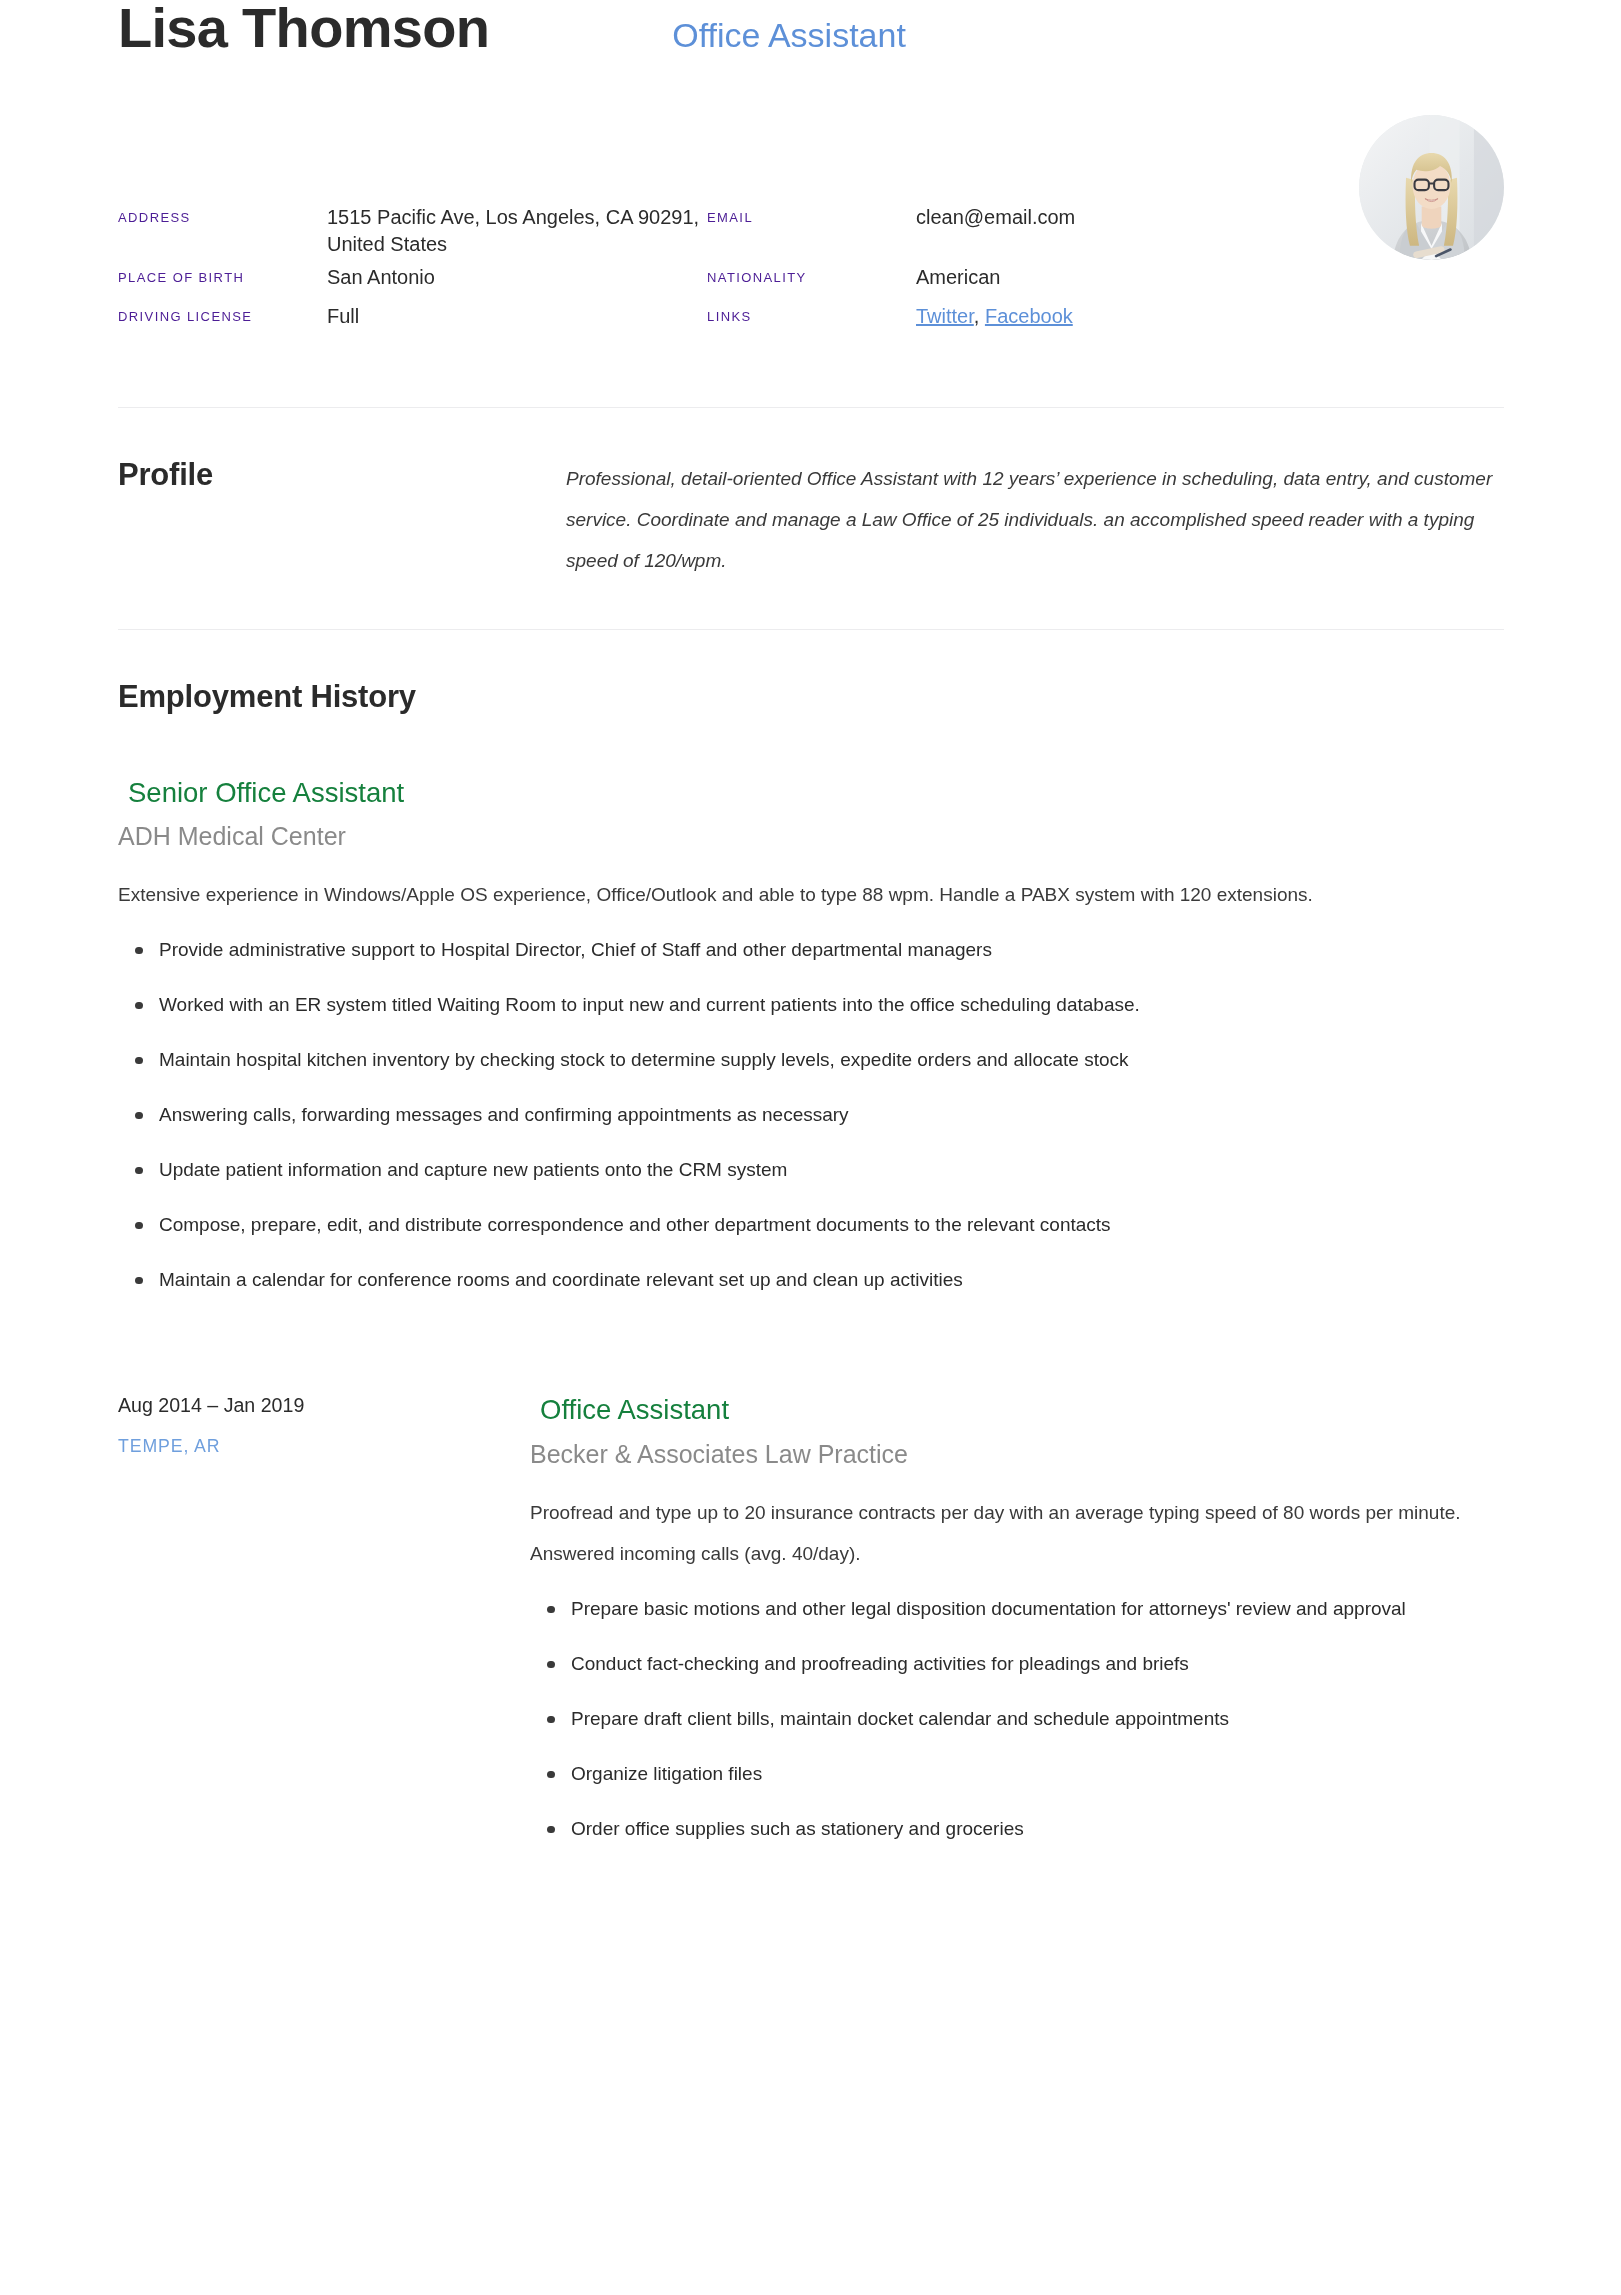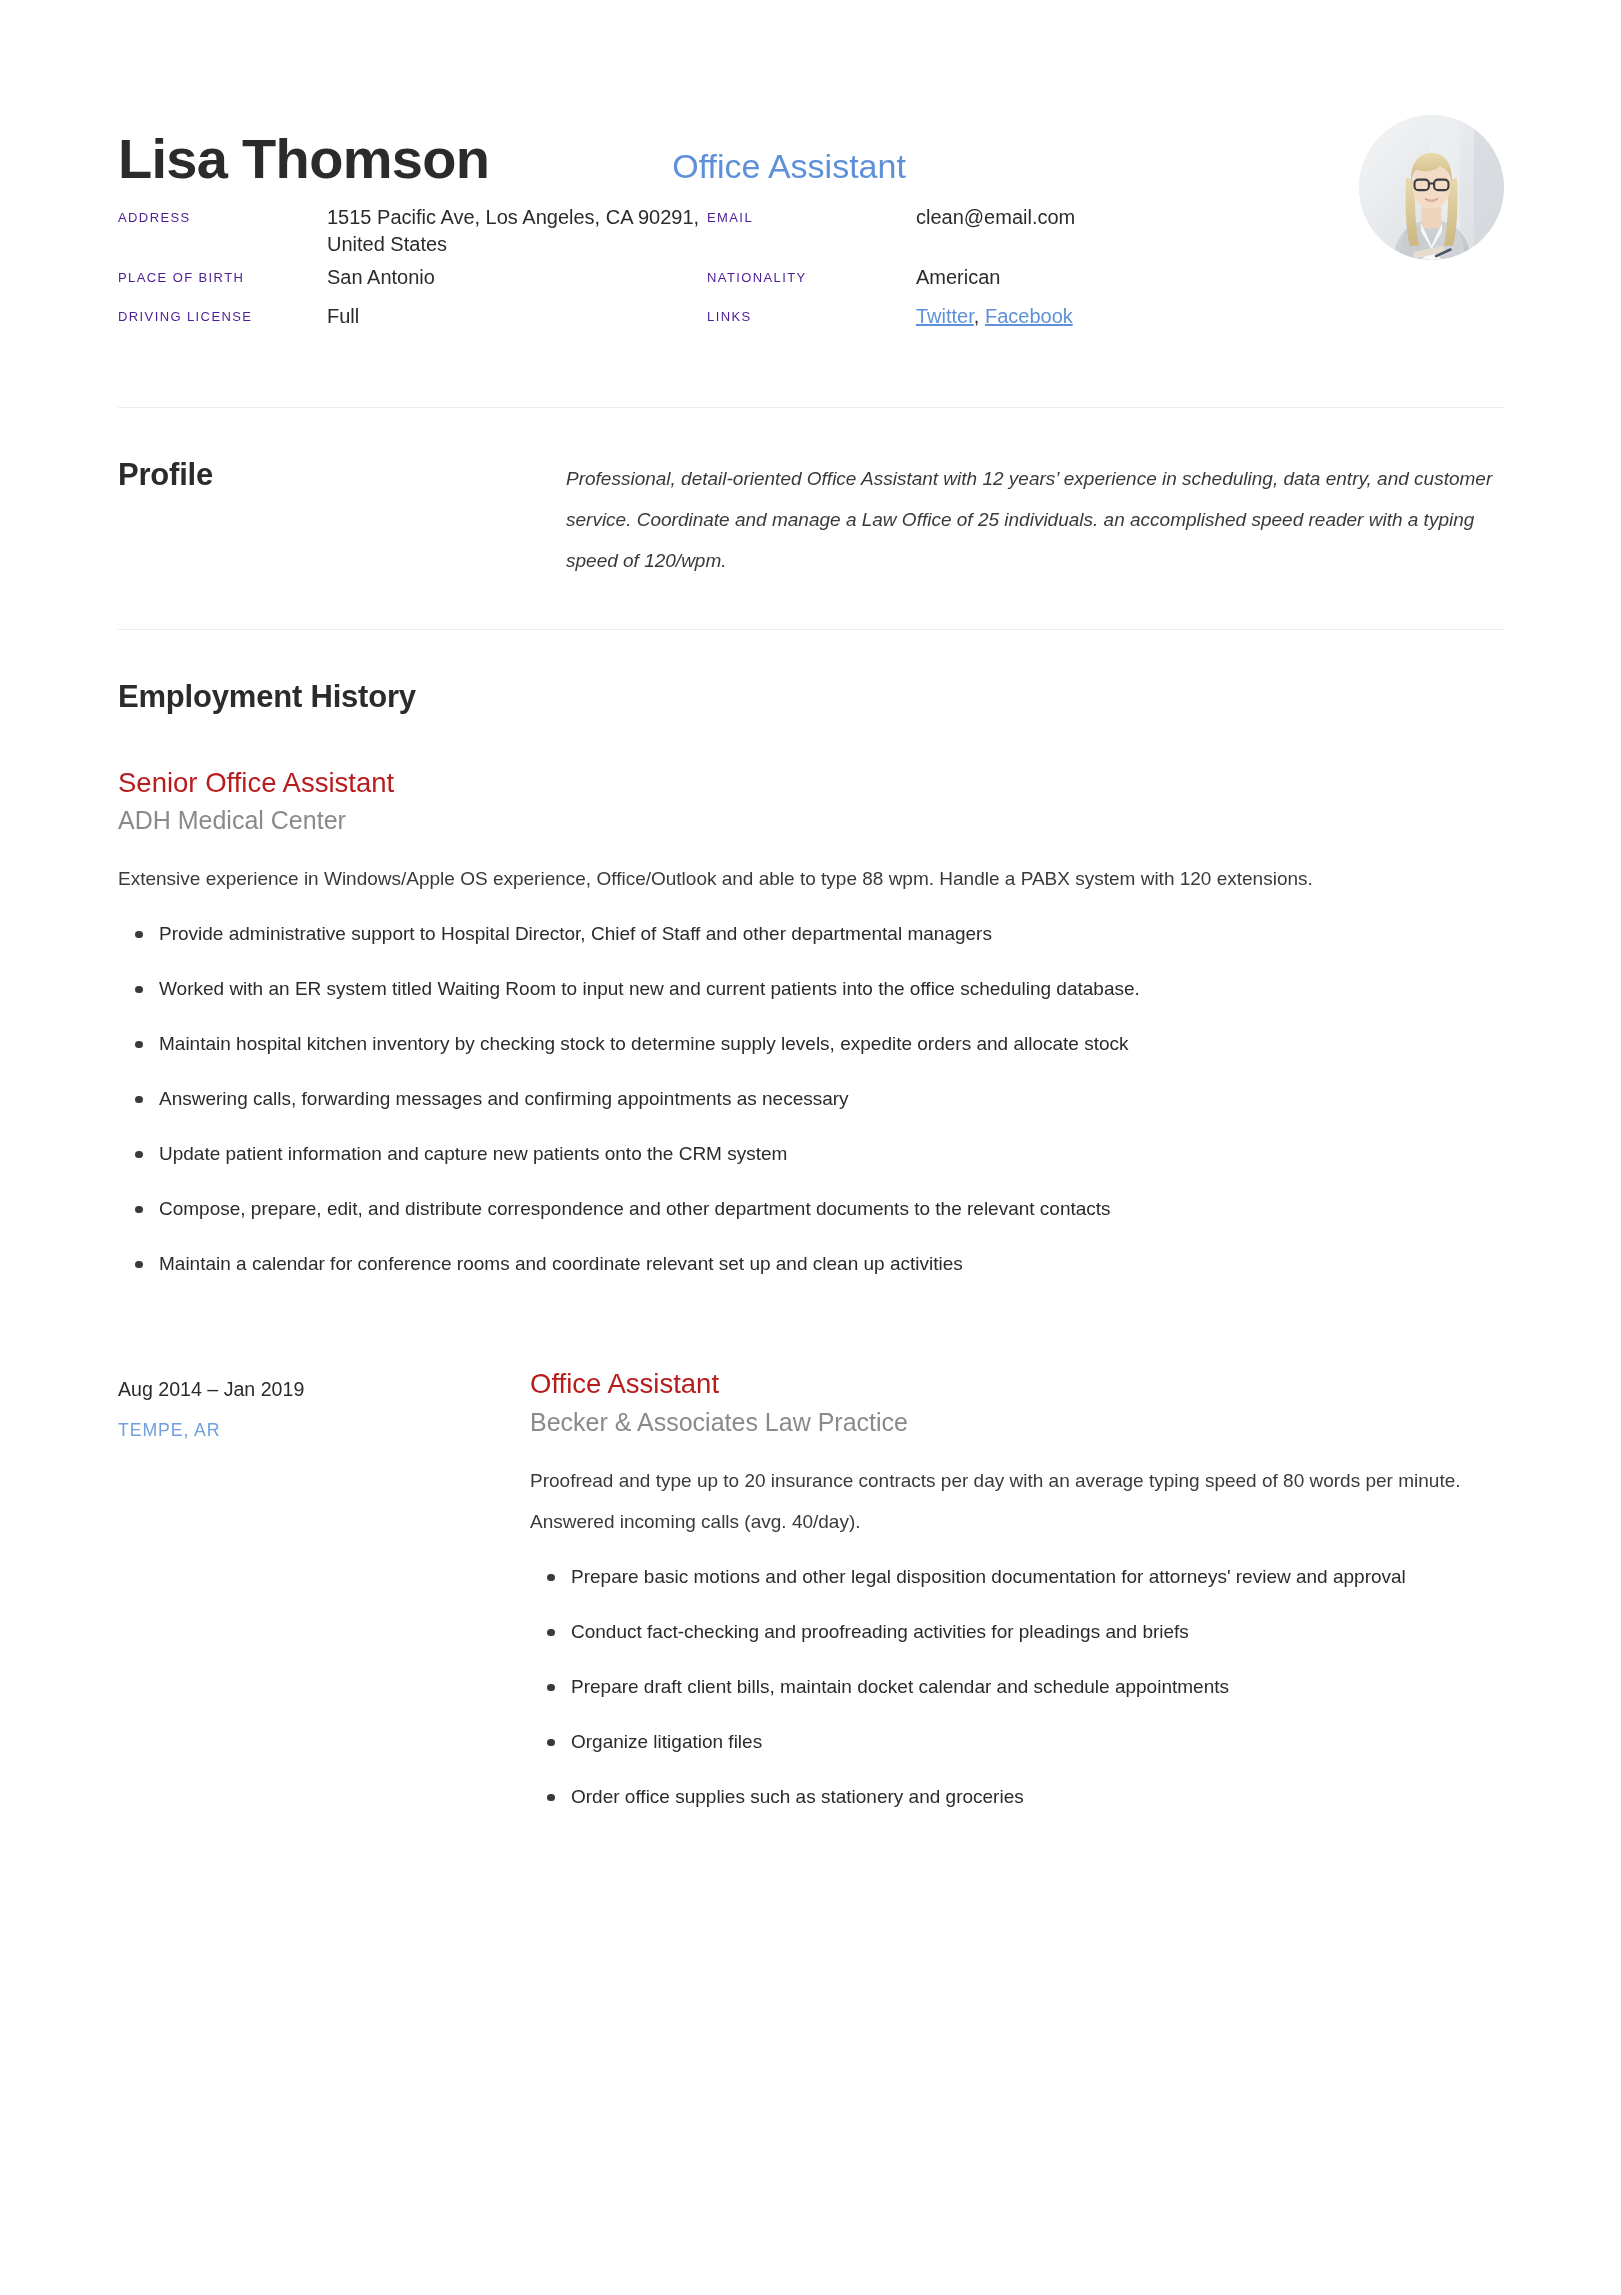--- a/index.html
+++ b/index.html
@@ -17,21 +17,20 @@
     height: 2295px;
     background: #ffffff;
     overflow: hidden;
     box-sizing: border-box;
     padding: 0 118px;
   }
 
   
   .header {
     position: relative;
-    padding-top: 131px;
     height: 157px;
     box-sizing: border-box;
   }
   .name-row {
     display: flex;
     align-items: baseline;
   }
   .full-name {
     font-size: 56px;
     font-weight: 700;
@@ -145,23 +144,23 @@
     font-size: 17.7px;
     color: #6f9fdd;
     letter-spacing: 0.9px;
     text-transform: uppercase;
     margin-top: 15px;
     white-space: nowrap;
   }
   .job-right { flex: 1 1 auto; }
   .job-role {
     font-size: 27.5px;
-    color: #b91c1c;
+    color: #15803d;
     line-height: 1.25;
-    margin: 0;
+    margin: 10px;
     font-weight: 400;
   }
   .job-company {
     font-size: 25px;
     color: #8a8a8a;
     line-height: 1.3;
     margin: 3.9px 0 0 0;
     font-weight: 400;
   }
   .job-summary {

